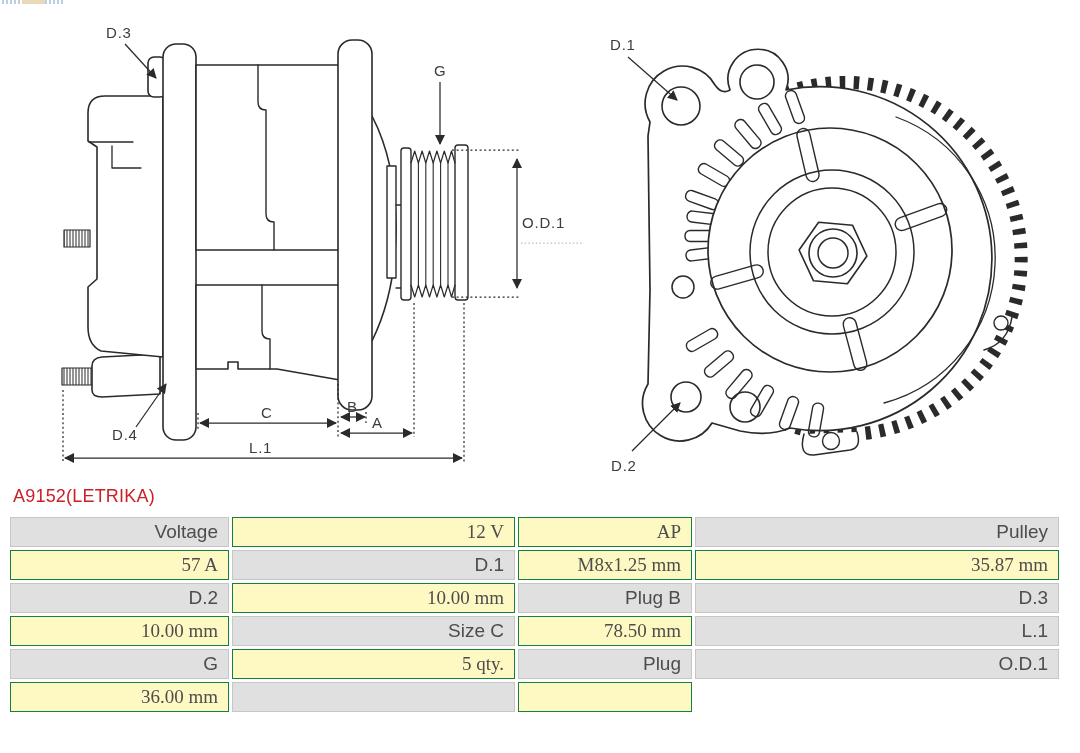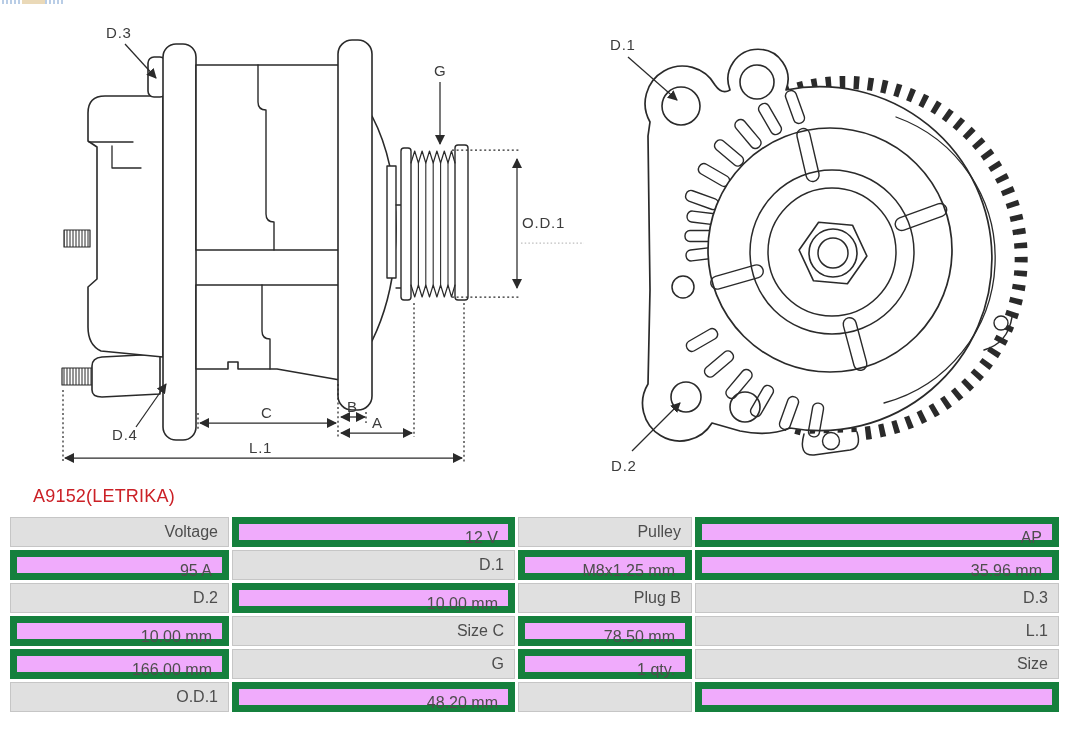--- a/index.html
+++ b/index.html
@@ -7,28 +7,28 @@
          font-family:"Liberation Sans",sans-serif;}
   
   .strip{position:absolute;left:2px;top:0;height:4px;display:flex;}
   .strip .dotblue{width:20px;height:4px;
      background:repeating-linear-gradient(90deg,#b9cde6 0 2px,#ffffff 2px 4px);}
   .strip .beige{width:23px;height:4px;background:#ead9b8;}
   
   .drawing{position:absolute;top:0;}
   svg text{font-family:"Liberation Sans",sans-serif;fill:#3c3c3c;font-size:15px;letter-spacing:0.8px;}
   
-  .part-title{position:absolute;left:13px;top:486px;font-size:18px;color:#cb2026;letter-spacing:0.2px;margin-left:20px;}
+  .part-title{position:absolute;left:13px;top:486px;font-size:18px;color:#cb2026;letter-spacing:0.2px;}
   
   .spec{position:absolute;left:10px;top:517px;width:1049px;display:grid;
         grid-template-columns:219px 283px 174px 1fr;gap:3px;grid-auto-rows:30px;}
-  .cell{box-sizing:border-box;height:30px;line-height:28px;font-size:16px;color:#4d4d4d;
+  .cell{box-sizing:border-box;height:30px;line-height:28px;font-size:19px;color:#4d4d4d;
         text-align:right;padding-right:10px;white-space:nowrap;}
   .lbl{background:#e0e0e0;border:1px solid #c6c6c6;}
-  .val{background:#f0abfc;border:7px solid #15803d;}
+  .val{background:#fef9c3;border:1px solid #15803d;font-family:Liberation Serif, serif;}
 </style>
 </head>
 <body>
 
 <div class="stage">
 
   <div class="strip">
     <span class="dotblue"></span>
     <span class="beige"></span>
     <span class="dotblue"></span>
@@ -187,43 +187,42 @@
     </g>
     <text x="610" y="50">D.1</text>
     <text x="611" y="471">D.2</text>
   </svg>
 
   <div class="part-title">A9152(LETRIKA)</div>
 
   <div class="spec">
     <div class="cell lbl">Voltage</div>
     <div class="cell val">12 V</div>
+    <div class="cell val">AP</div>
     <div class="cell lbl">Pulley</div>
-    <div class="cell val">AP</div>
-
-    <div class="cell val">95 A</div>
+
+    <div class="cell val">57 A</div>
     <div class="cell lbl">D.1</div>
     <div class="cell val">M8x1.25 mm</div>
 
-    <div class="cell val">35.96 mm</div>
+    <div class="cell val">35.87 mm</div>
     <div class="cell lbl">D.2</div>
     <div class="cell val">10.00 mm</div>
 
     <div class="cell lbl">Plug B</div>
     <div class="cell lbl">D.3</div>
     <div class="cell val">10.00 mm</div>
 
     <div class="cell lbl">Size C</div>
     <div class="cell val">78.50 mm</div>
     <div class="cell lbl">L.1</div>
-    <div class="cell val">166.00 mm</div>
 
     <div class="cell lbl">G</div>
-    <div class="cell val">1 qty.</div>
-    <div class="cell lbl">Size</div>
+    <div class="cell val">5 qty.</div>
+    <div class="cell lbl">Plug</div>
 
     <div class="cell lbl">O.D.1</div>
-    <div class="cell val">48.20 mm</div>
+    <div class="cell val">36.00 mm</div>
     <div class="cell lbl"></div>
     <div class="cell val"></div>
   </div>
 
 </div>
 
 </body></html>

